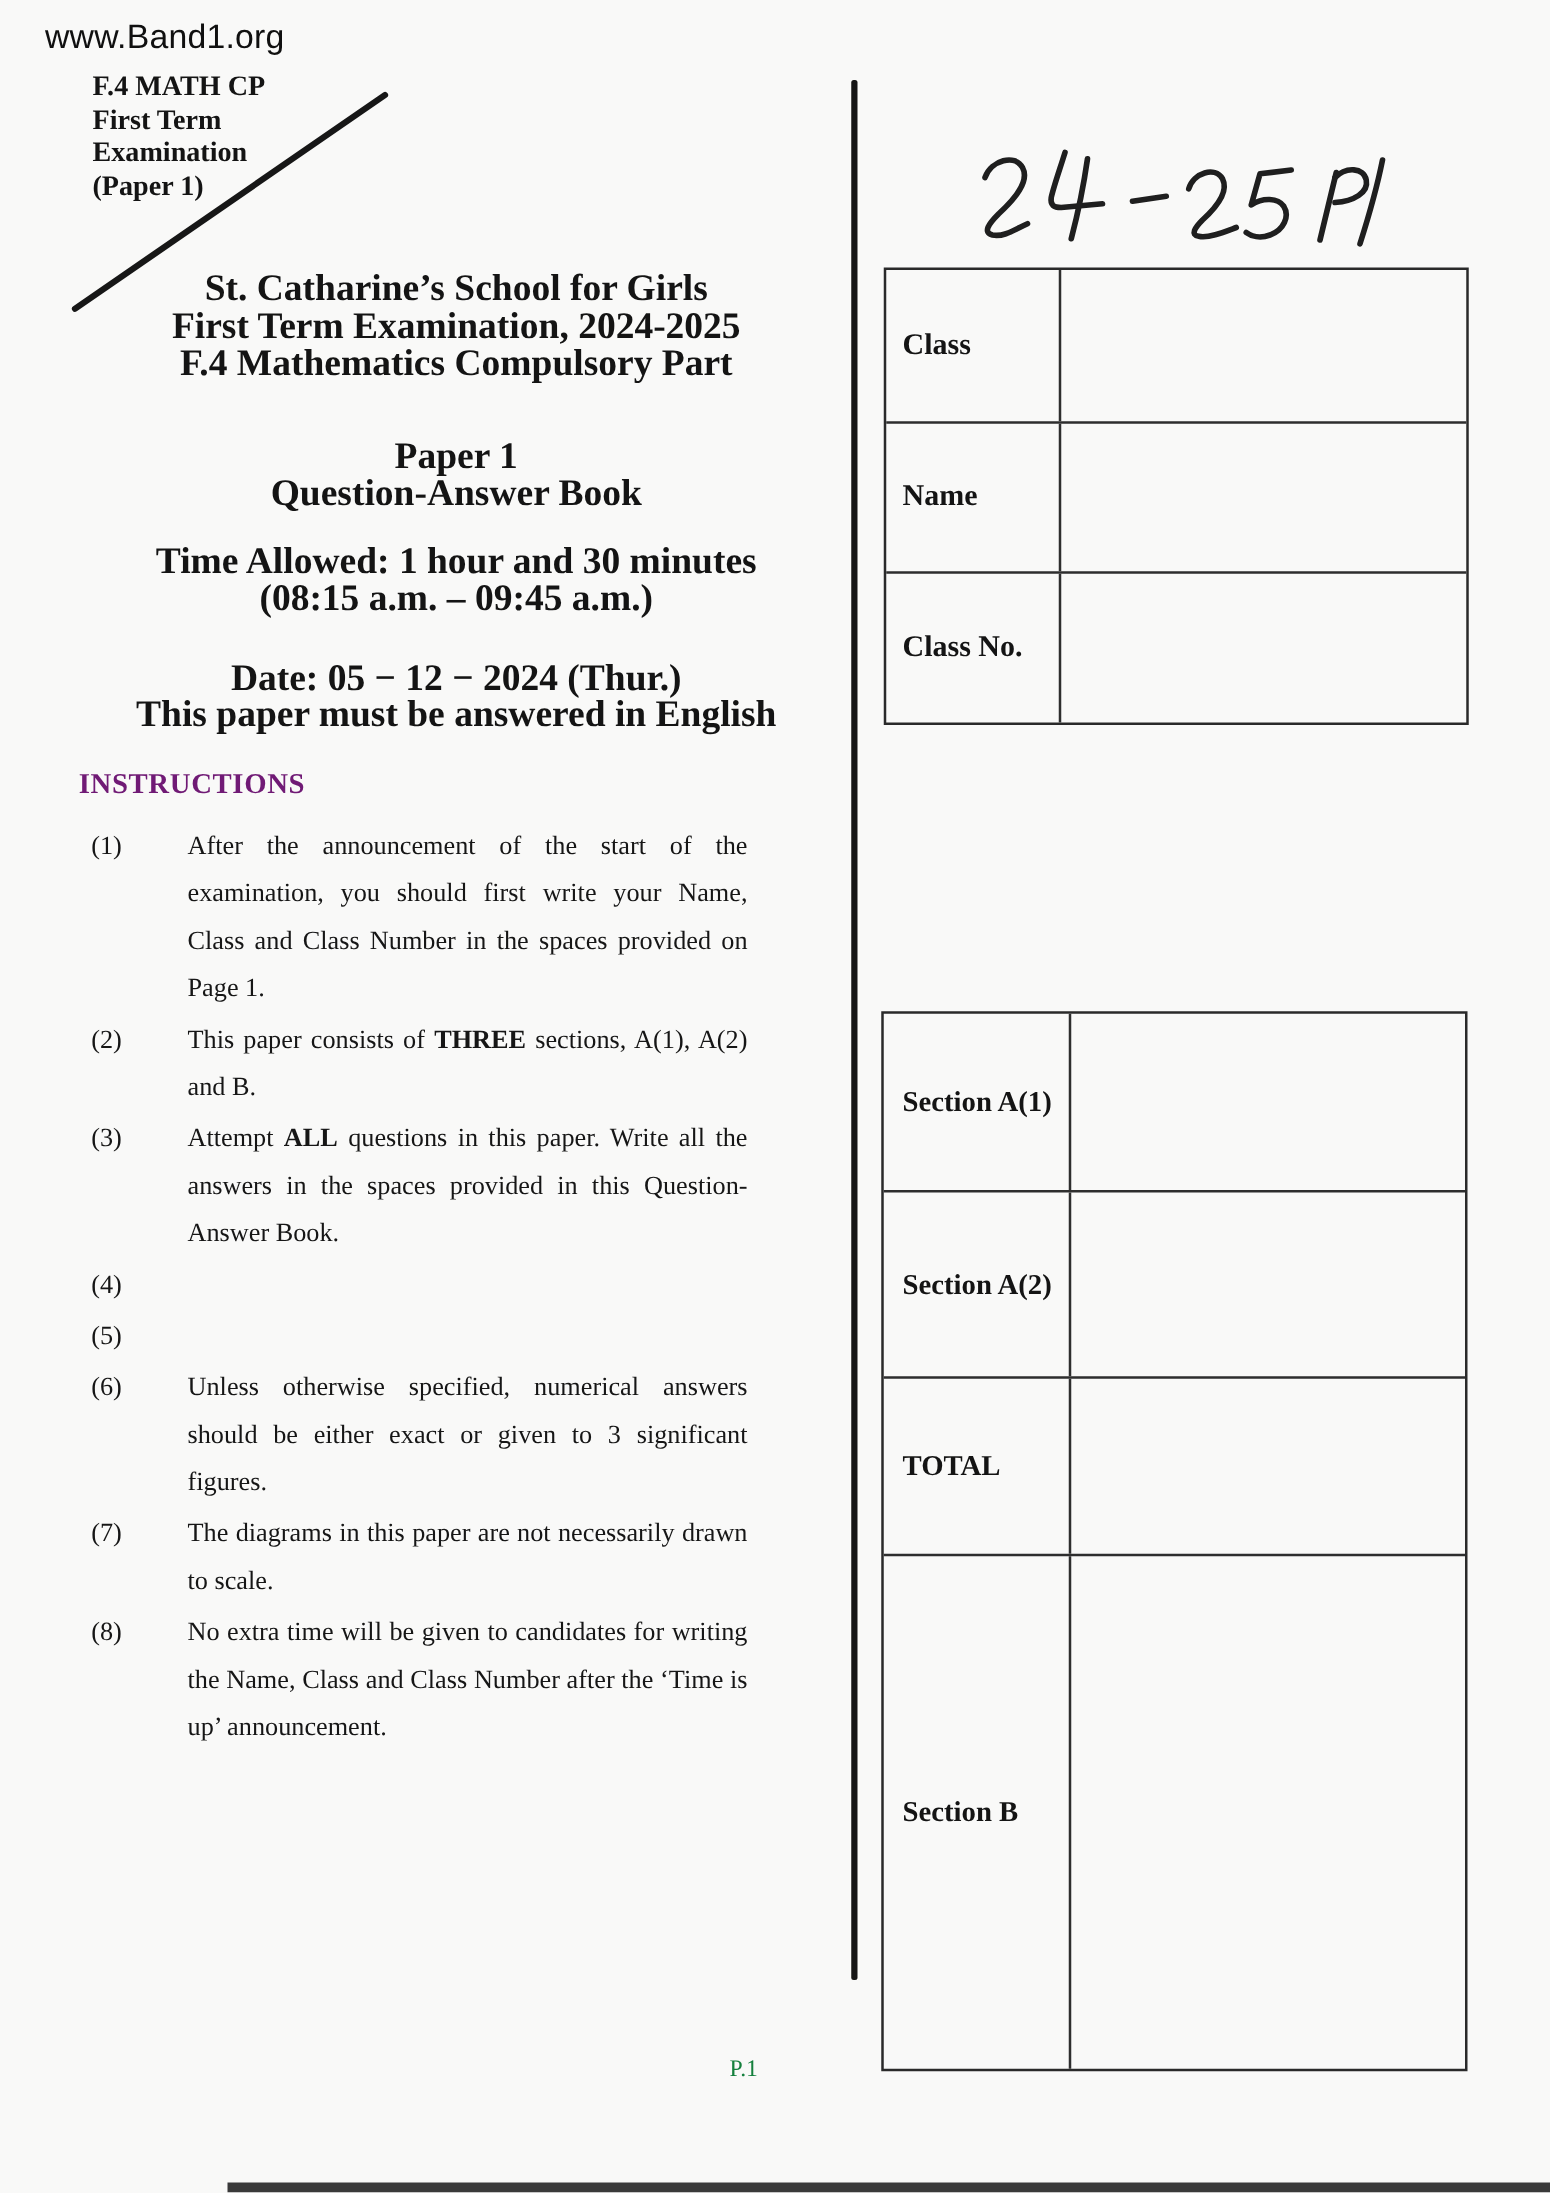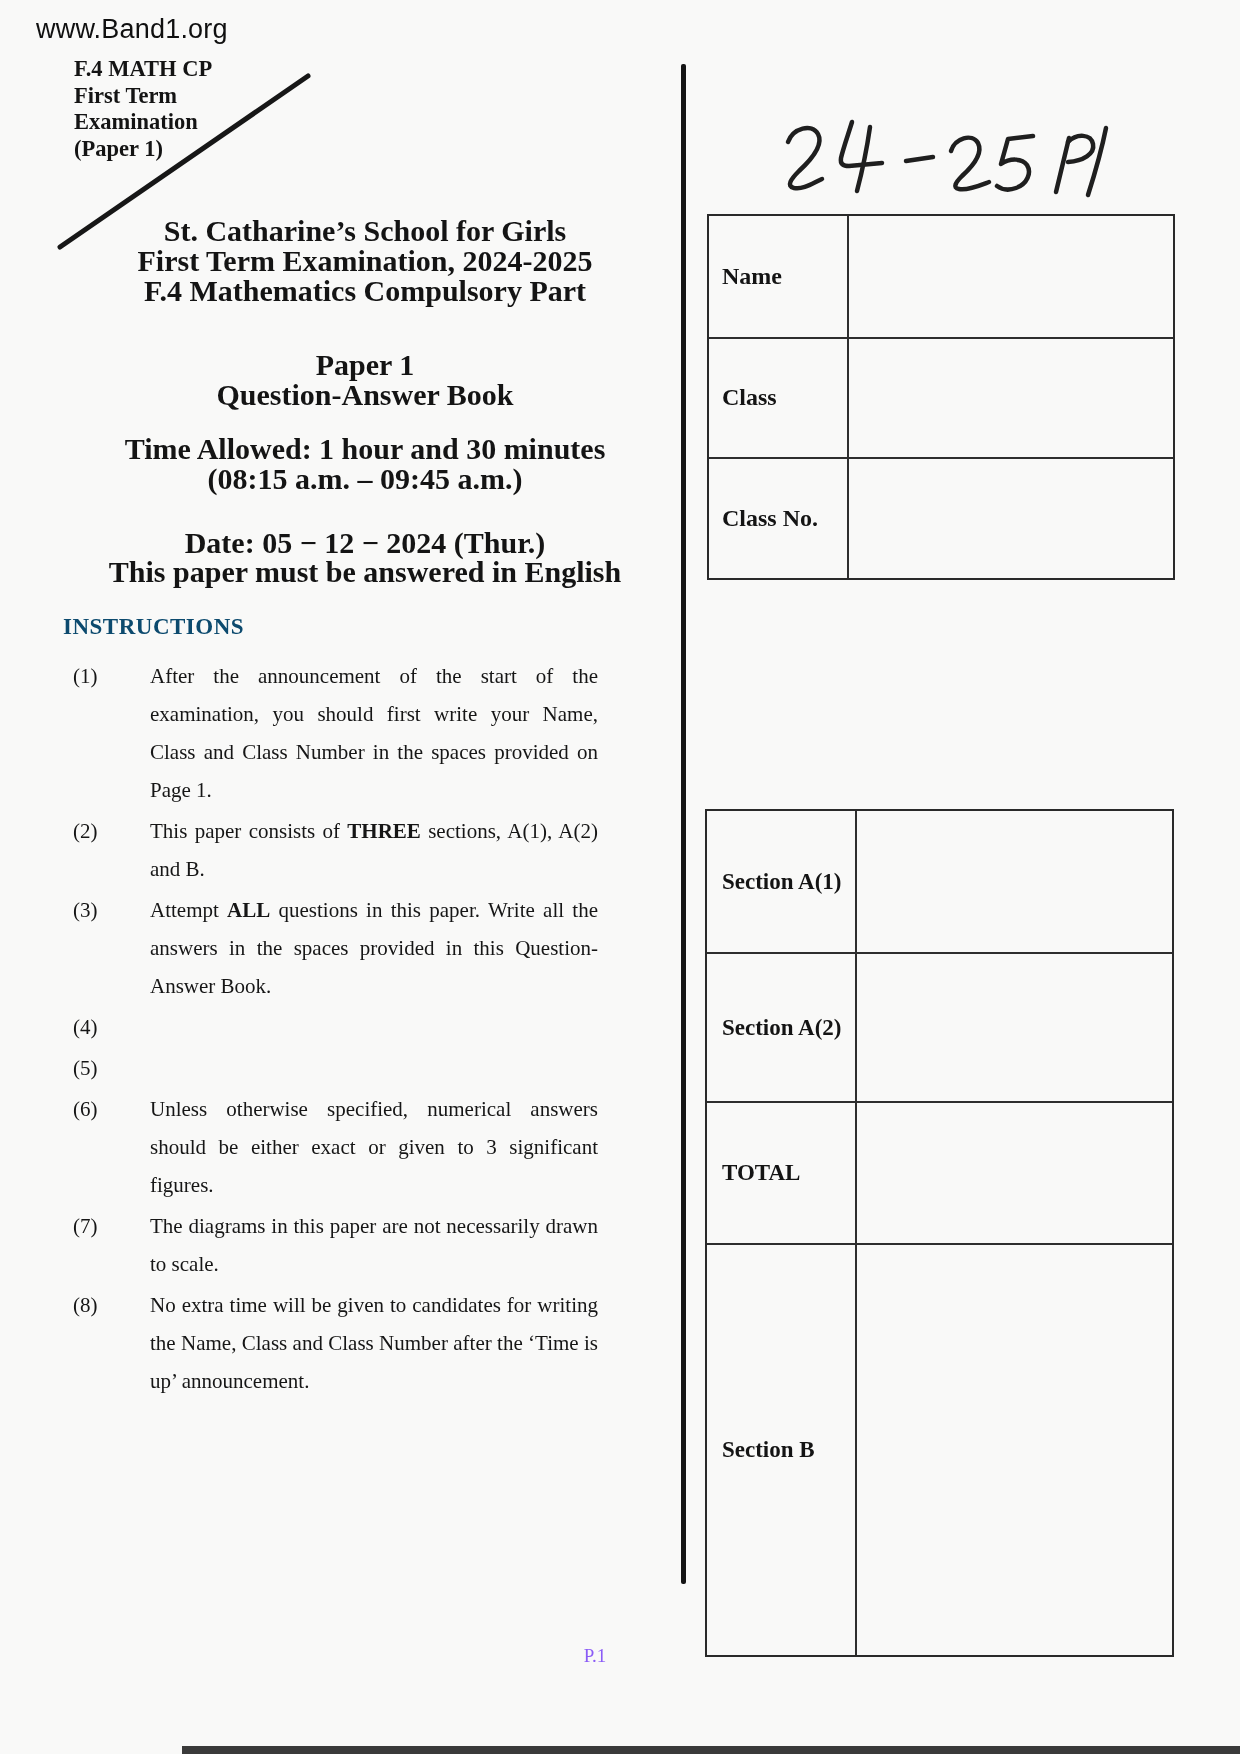--- a/index.html
+++ b/index.html
@@ -35,21 +35,21 @@
   .t-paper1{top:350px;}
   .t-paper2{top:380px;}
   .t-time1{top:434px;}
   .t-time2{top:464px;}
   .t-date{top:528px;}
   .t-lang{top:557px;}
 
   
   .instr-heading{
     left:63px;top:614px;
-    font-weight:bold;font-size:23px;letter-spacing:0.5px;color:#0c4a6e;
+    font-weight:bold;font-size:23px;letter-spacing:0.5px;color:#701a75;
   }
   .instr-list{left:63px;top:657px;width:535px;}
   .instr-item{display:flex;margin-bottom:3px;}
   .instr-num{
     width:87px;flex:0 0 87px;box-sizing:border-box;padding-left:10px;
     font-size:21px;line-height:38px;
   }
   .instr-text{
     flex:1;font-size:21px;line-height:38px;
     text-align:justify;text-justify:inter-word;
@@ -76,21 +76,21 @@
     box-sizing:border-box;padding-left:13px;
     font-weight:bold;color:#141414;
   }
   .info-table .t-label{font-size:24px;}
   .marks-table .t-label{font-size:23px;padding-left:15px;}
   .t-value{background:transparent;}
 
   
   .page-number{
     left:540px;top:1645px;width:110px;text-align:center;
-    font-size:19px;color:#8b5cf6;
+    font-size:19px;color:#15803d;
   }
 
   
   .scan-bar{
     left:182px;right:0;bottom:0;height:8px;background:#3a3a3a;
   }
 
   
   .ink-overlay{left:0;top:0;width:1240px;height:1754px;pointer-events:none;}
 
@@ -154,25 +154,25 @@
       <div class="instr-text"><span>No extra time will be given to candidates for writing the Name, Class and Class Number after the ‘Time is up’ announcement.</span></div>
     </div>
   </div>
 
 <div class="abs page-divider"></div>
 
 <span class="visually-hidden">24 - 25 P1</span>
 
 <div class="abs paper-table info-table" id="info-table">
     <div class="t-row">
+      <div class="t-label">Class</div>
+      <div class="t-value"></div>
+    </div>
+    <div class="t-row">
       <div class="t-label">Name</div>
-      <div class="t-value"></div>
-    </div>
-    <div class="t-row">
-      <div class="t-label">Class</div>
       <div class="t-value"></div>
     </div>
     <div class="t-row">
       <div class="t-label">Class No.</div>
       <div class="t-value"></div>
     </div>
   </div>
 
 <div class="abs paper-table marks-table" id="marks-table">
     <div class="t-row">

